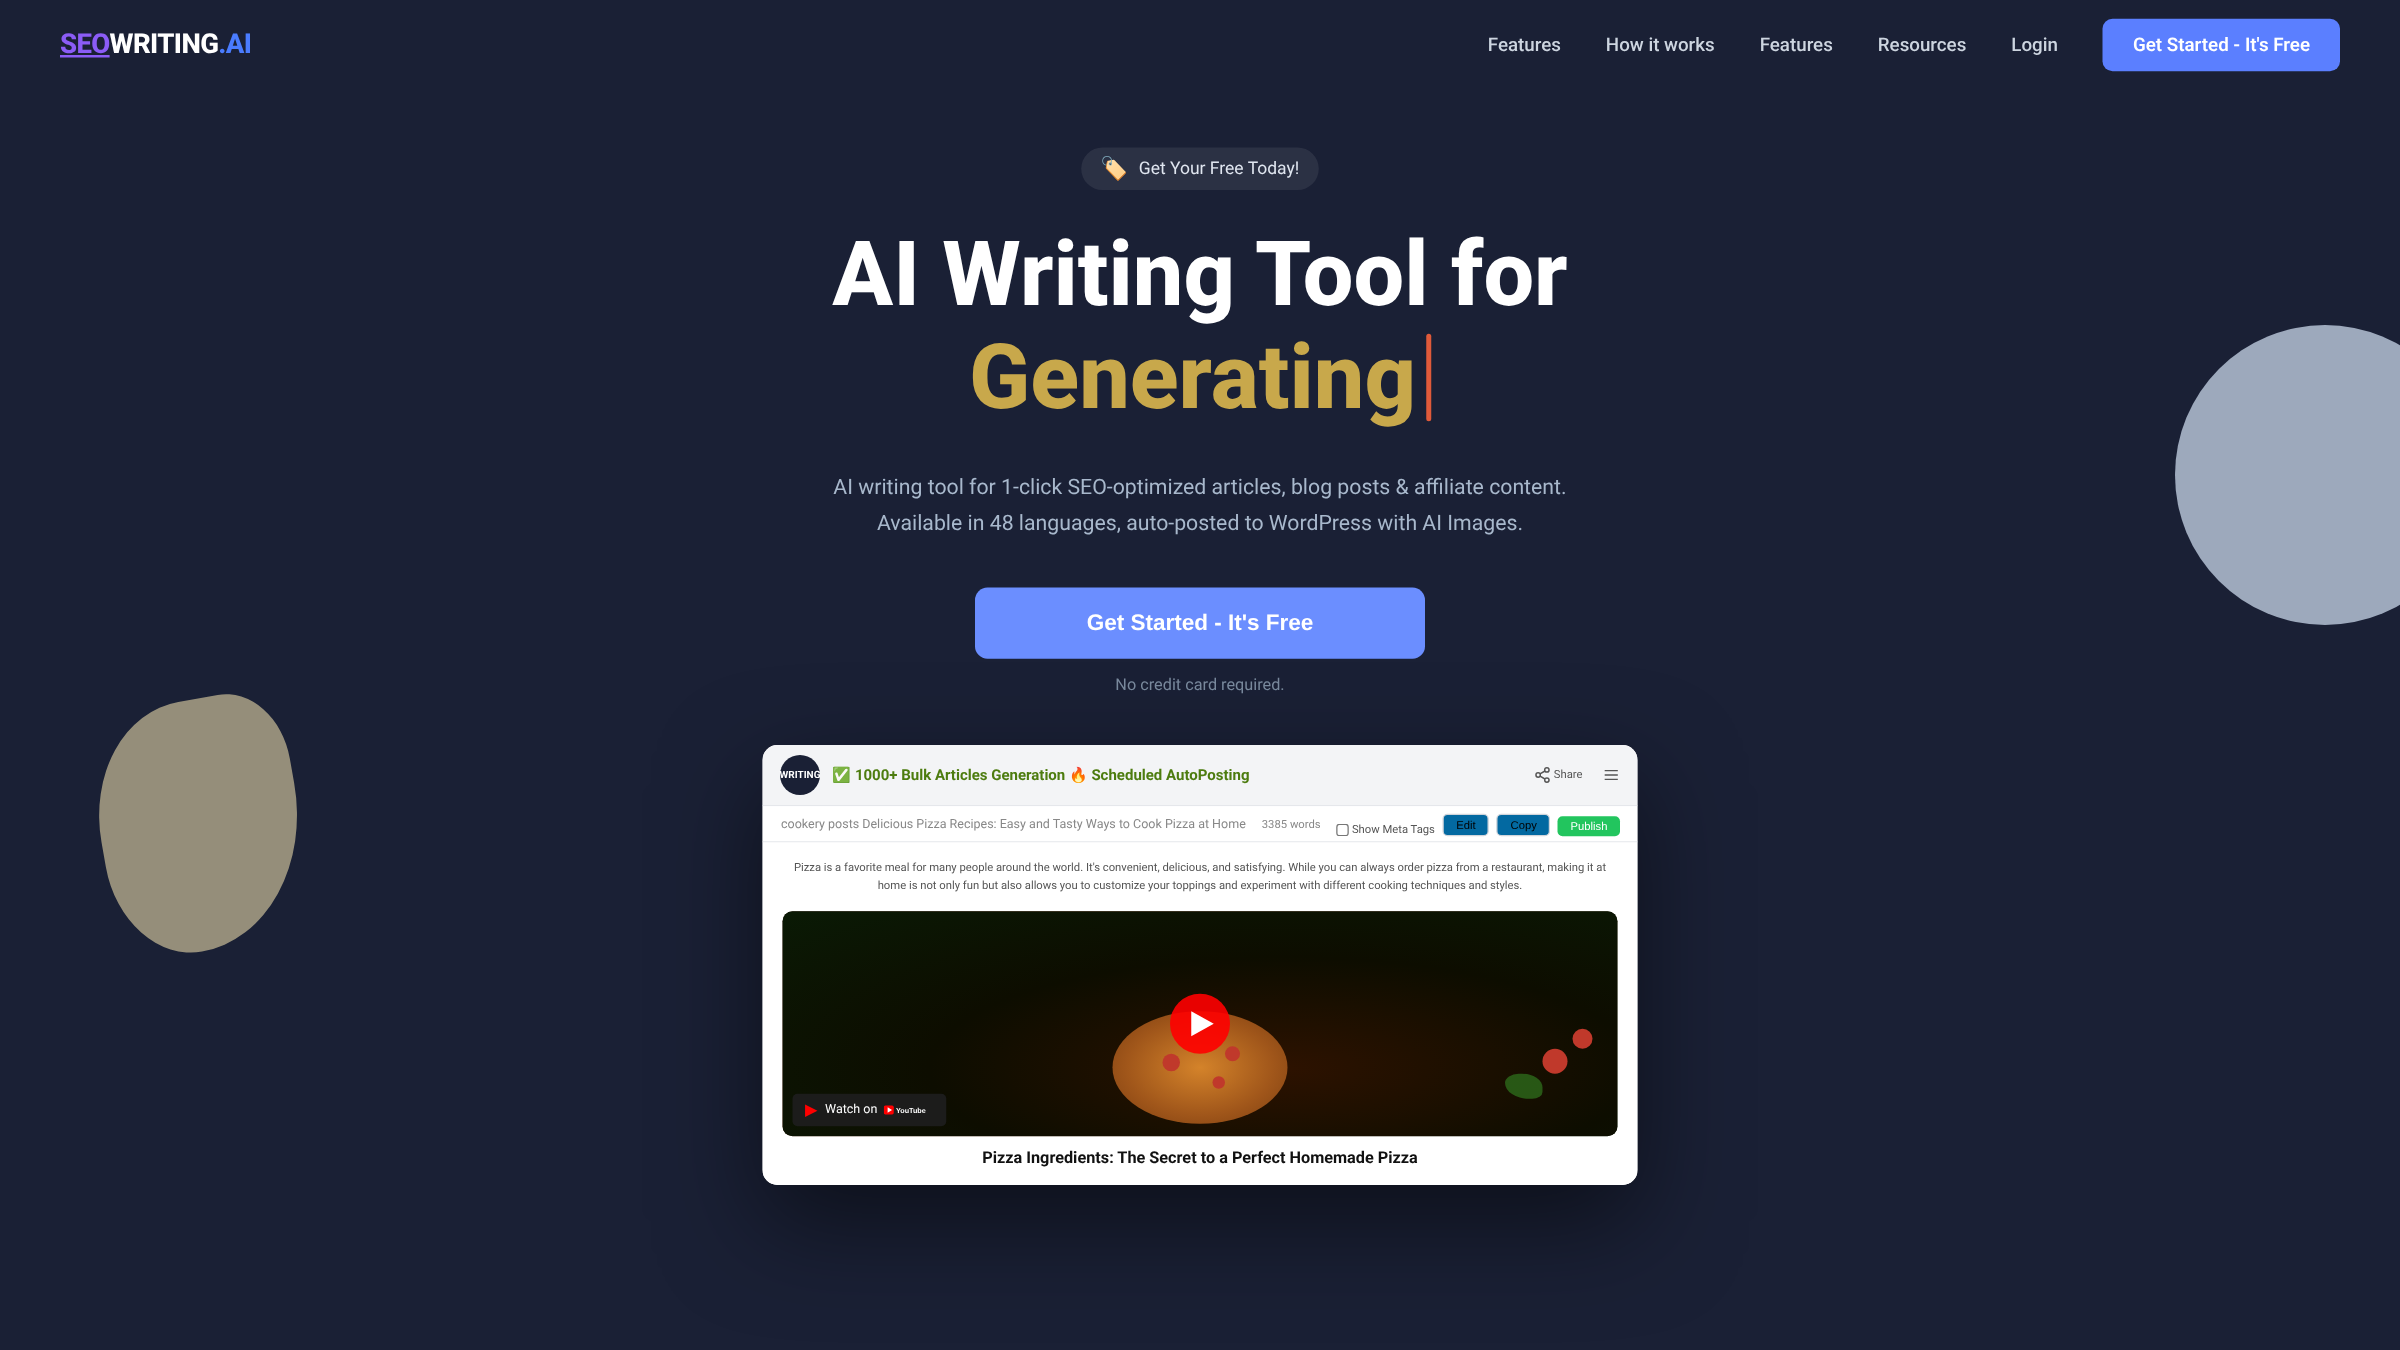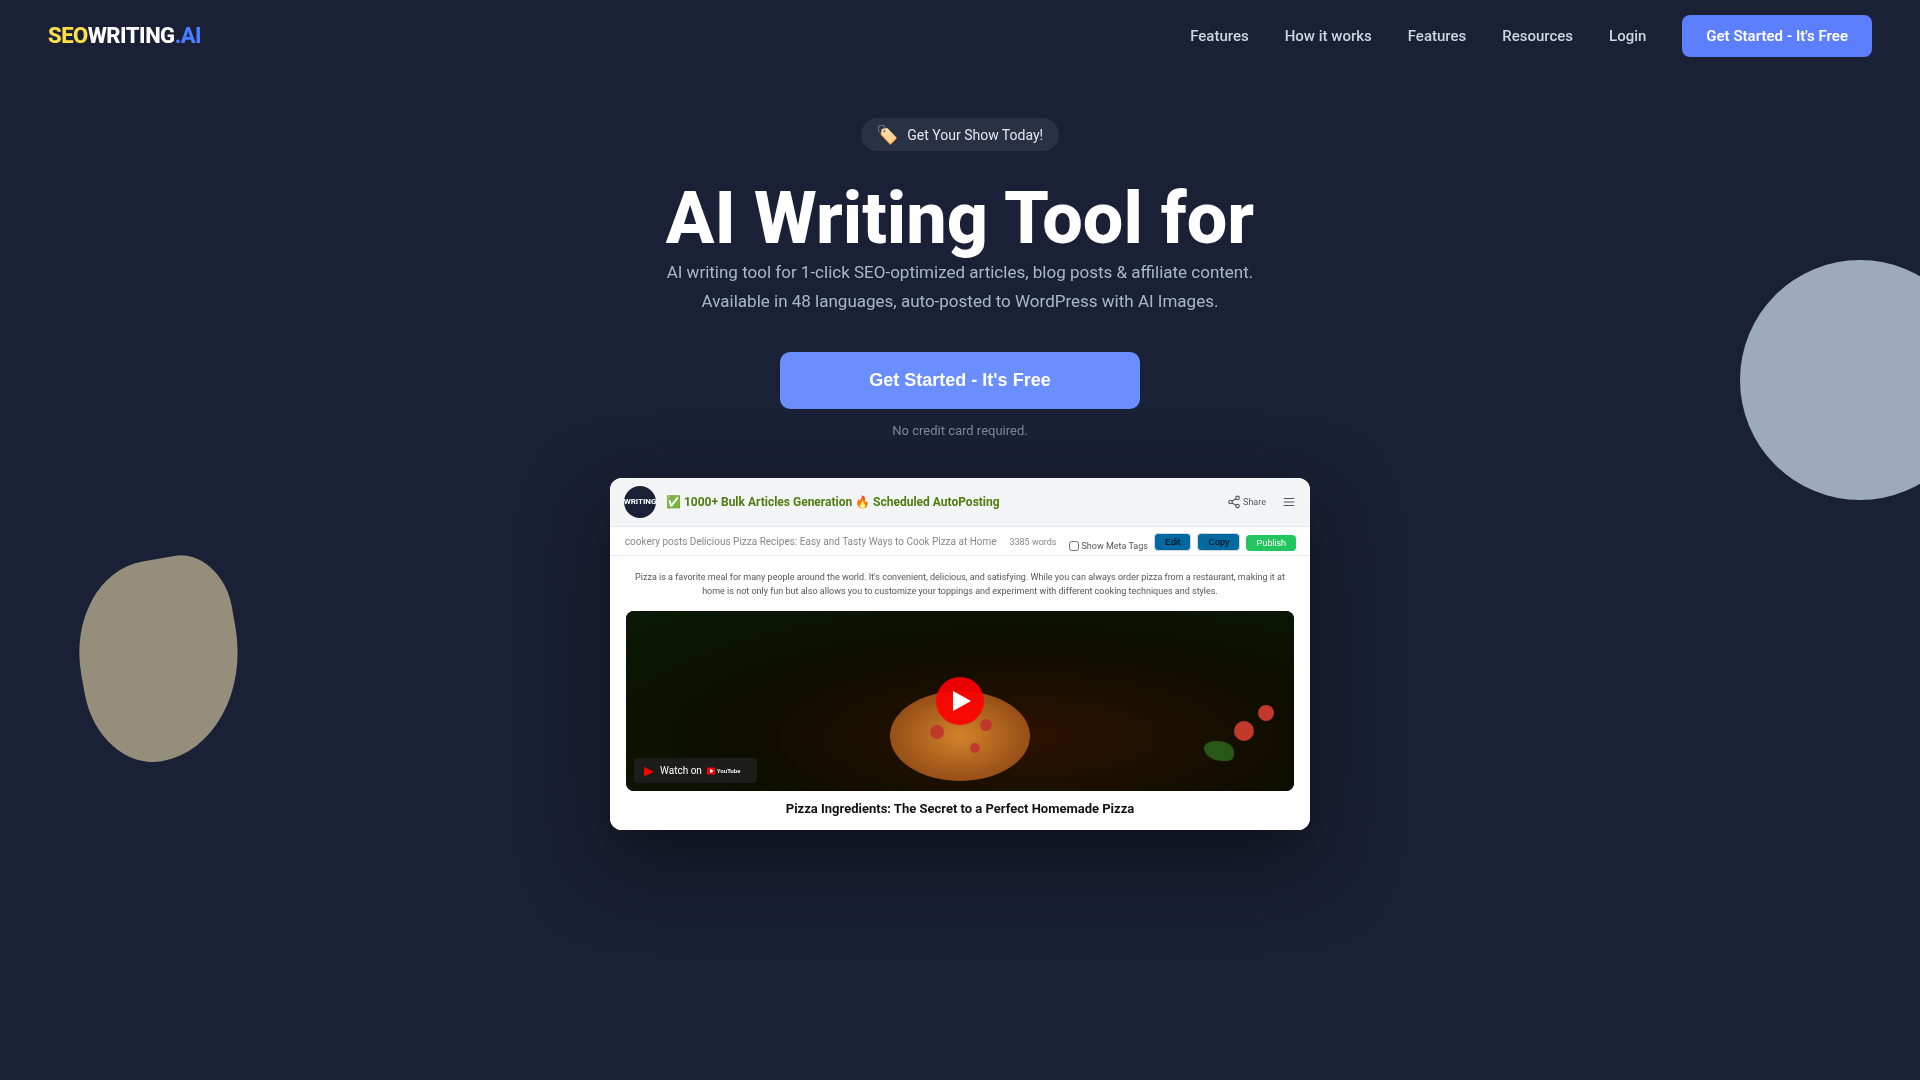--- a/index.html
+++ b/index.html
@@ -365,43 +365,47 @@
       align-items: center;
       width: 100%;
     }
   </style>
 </head>
 <body>
 
 <nav>
   <div>
     <span style="font-size:22px;font-weight:800;letter-spacing:-0.5px;">
-      <span style="color:#fde047;">SEO</span><span style="color:#fff;">WRITING</span><span style="color:#4a7cff;">.AI</span>
+      <span style="color:#8b5cf6;text-decoration:underline;">SEO</span><span style="color:#fff;">WRITING</span><span style="color:#4a7cff;">.AI</span>
     </span>
   </div>
   <ul class="nav-links">
     <li><a href="#">Features</a></li>
     <li><a href="#">How it works</a></li>
     <li><a href="#">Features</a></li>
     <li><a href="#">Resources</a></li>
     <li><a href="#">Login</a></li>
     <li><a href="#" class="nav-cta">Get Started - It's Free</a></li>
   </ul>
 </nav>
 
 <div class="deco-circle"></div>
 <div class="deco-blob"></div>
 
 <section class="hero">
   <div class="hero-content-wrap">
     <div class="hero-badge">
       <span class="tag-icon">🏷️</span>
-      <span>Get Your Show Today!</span>
+      <span>Get Your Free Today!</span>
     </div>
     <h1 class="hero-title">AI Writing Tool for</h1>
+    <div class="hero-title-line2">
+      <span>Generating</span>
+      <span class="cursor-bar"></span>
+    </div>
     <p class="hero-subtitle">AI writing tool for 1-click SEO-optimized articles, blog posts &amp; affiliate content. Available in 48 languages, auto-posted to WordPress with AI Images.</p>
     <button class="hero-cta-btn">Get Started - It's Free</button>
     <p class="hero-no-card">No credit card required.</p>
 
     <div class="video-container">
 
       <div class="video-toolbar">
         <div class="video-toolbar-left">
           <div class="yt-avatar">
             <span style="font-size:8px;line-height:1;text-align:center;">WRITING</span>

